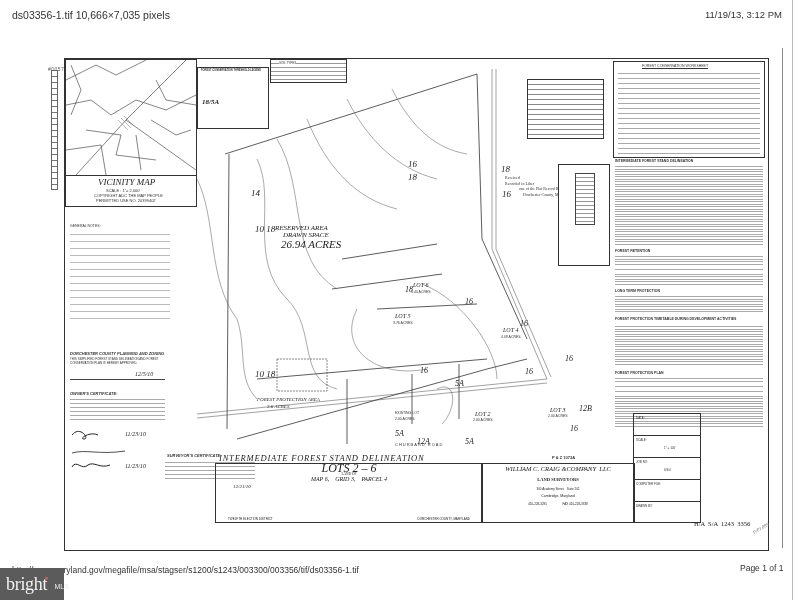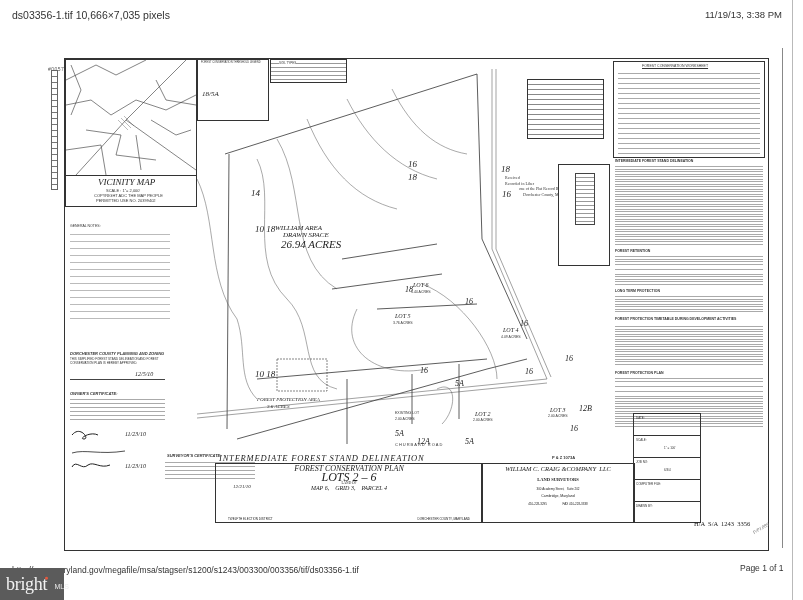--- a/index.html
+++ b/index.html
@@ -17,21 +17,21 @@
   .brand-mls { font-family:"Liberation Sans", sans-serif; color:#eaeaea; font-size:7px; margin-left:3px; margin-top:5px; }
   .brand-dot { color:#e2583e; font-size:7px; position:relative; top:-7px; left:-3px; }
   .tbox { position:absolute; border:1px solid #333; background:#fff; }
   .lbl { position:absolute; font-family:"Liberation Serif", serif; font-style:italic; color:#222; white-space:nowrap; }
   .txt { position:absolute; font-family:"Liberation Sans", sans-serif; color:#333; white-space:nowrap; }
 </style>
 </head>
 <body>
 
 <div class="hdr-title">ds03356-1.tif 10,666×7,035 pixels</div>
-<div class="hdr-date">11/19/13, 3:38 PM</div>
+<div class="hdr-date">11/19/13, 3:12 PM</div>
 <div class="edge-line"></div>
 
 <div class="plate">
   <div class="plate-id">#0057 KU0022</div>
 
   <div style="position:absolute;left:27px;top:22px;width:5px;height:118px;border:1px solid #666;background:repeating-linear-gradient(#fff 0 5px,#777 5px 6px);"></div>
 
   <div class="sheet">
 
     <div class="tbox" style="left:0;top:0;width:130px;height:146px;">
@@ -75,21 +75,21 @@
     <svg width="60" height="50" style="position:absolute;left:5px;top:368px;">
       <path d="M2,8 C10,-2 20,12 14,12 C8,12 20,4 28,8" stroke="#222" fill="none" stroke-width="1"></path>
       <path d="M2,26 C15,22 30,28 55,24" stroke="#222" fill="none" stroke-width="0.8"></path>
       <path d="M2,40 C6,32 12,44 18,38 C24,34 30,42 40,38" stroke="#222" fill="none" stroke-width="1"></path>
     </svg>
 
     <div class="txt" style="left:102px;top:394px;font-size:4px;font-weight:bold;font-style:italic;">SURVEYOR'S CERTIFICATE:</div>
     <div style="position:absolute;left:100px;top:401px;width:90px;height:20px;background:repeating-linear-gradient(#fff 0 2px,#aaa 2px 3px,#fff 3px 4px);"></div>
     <div class="lbl" style="left:168px;top:425px;font-size:5px;">12/21/10</div>
 
-    <div class="tbox" style="left:132px;top:0;width:70px;height:60px;">
+    <div class="tbox" style="left:132px;top:8px;width:70px;height:60px;font-weight:bold;">
       <div class="txt" style="left:3px;top:1px;font-size:2.6px;">FOREST CONSERVATION THRESHOLD LEGEND</div>
       <div class="lbl" style="left:4px;top:30px;font-size:7px;">18/5A</div>
     </div>
     <div class="tbox" style="left:205px;top:0;width:75px;height:22px;background:repeating-linear-gradient(#fff 0 3px,#999 3px 4px);">
       <div class="txt" style="left:8px;top:1px;font-size:3px;background:#fff;">SOIL TYPES</div>
     </div>
 
     <svg width="470" height="400" viewBox="0 0 470 400" style="position:absolute;left:132px;top:0;">
       <g stroke="#333" fill="none" stroke-width="0.8">
         <path d="M28,95 L280,15"></path>
@@ -119,21 +119,21 @@
         <line x1="295" y1="10" x2="295" y2="190"></line>
           <line x1="299" y1="10" x2="299" y2="190"></line>
         <line x1="295" y1="190" x2="350" y2="320"></line>
           <line x1="299" y1="190" x2="354" y2="318"></line>
         <line x1="0" y1="355" x2="350" y2="320"></line>
           <line x1="0" y1="359" x2="350" y2="324"></line>
       </g>
       <rect x="80" y="300" width="50" height="32" fill="none" stroke="#333" stroke-width="0.6" stroke-dasharray="2 1"></rect>
     </svg>
 
-    <div class="lbl" style="left:210px;top:165px;font-size:7px;">WILLIAM AREA</div>
+    <div class="lbl" style="left:210px;top:165px;font-size:7px;">RESERVED AREA</div>
     <div class="lbl" style="left:218px;top:172px;font-size:7px;">DRAWN SPACE</div>
     <div class="lbl" style="left:216px;top:179px;font-size:11px;">26.94 ACRES</div>
 
     <div class="lbl" style="left:348px;top:223px;font-size:6px;">LOT 6</div>
     <div class="txt" style="left:346px;top:231px;font-size:3.5px;">5.44 ACRES</div>
     <div class="lbl" style="left:330px;top:254px;font-size:6px;">LOT 5</div>
     <div class="txt" style="left:328px;top:262px;font-size:3.5px;">3.76 ACRES</div>
     <div class="lbl" style="left:438px;top:268px;font-size:6px;">LOT 4</div>
     <div class="txt" style="left:436px;top:276px;font-size:3.5px;">4.09 ACRES</div>
     <div class="lbl" style="left:485px;top:348px;font-size:6px;">LOT 3</div>
@@ -196,21 +196,20 @@
       <div class="txt" style="left:0;top:158px;font-size:3.5px;font-weight:bold;">FOREST PROTECTION TIMETABLE DURING DEVELOPMENT ACTIVITIES</div>
       <div style="position:absolute;left:0;top:166px;width:148px;height:40px;background:repeating-linear-gradient(#fff 0 1.5px,#aaa 1.5px 2.5px);"></div>
       <div class="txt" style="left:0;top:212px;font-size:3.5px;font-weight:bold;">FOREST PROTECTION PLAN</div>
       <div style="position:absolute;left:0;top:218px;width:148px;height:50px;background:repeating-linear-gradient(#fff 0 1.5px,#aaa 1.5px 2.5px);"></div>
     </div>
 
     <div class="lbl" style="left:154px;top:394px;font-size:8.5px;letter-spacing:0.8px;">INTERMEDIATE FOREST STAND DELINEATION</div>
     <div class="txt" style="left:487px;top:396px;font-size:4px;font-weight:bold;">P &amp; Z 1073A</div>
 
     <div style="position:absolute;left:150px;top:404px;width:266px;height:58px;border:1px solid #333;text-align:center;font-family:'Liberation Serif',serif;font-style:italic;color:#222;">
-      <div style="font-size:8px;line-height:8px;margin-top:1px;">FOREST CONSERVATION PLAN</div>
       <div style="font-size:12px;line-height:8px;">LOTS 2 – 6</div>
       <div style="font-size:3.5px;line-height:4px;font-style:normal;">LAND OF</div>
       <div style="font-size:6px;line-height:7px;white-space:pre;">MAP 6,    GRID 3,    PARCEL 4</div>
       <div style="position:absolute;left:12px;bottom:1px;font-size:3px;font-style:normal;font-family:'Liberation Sans',sans-serif;">TWELFTH ELECTION DISTRICT</div>
       <div style="position:absolute;right:12px;bottom:1px;font-size:3px;font-style:normal;font-family:'Liberation Sans',sans-serif;">DORCHESTER COUNTY, MARYLAND</div>
     </div>
 
     <div style="position:absolute;left:416px;top:404px;width:152px;height:58px;border:1px solid #333;text-align:center;">
       <div class="lbl" style="position:static;font-size:6.5px;margin-top:1px;white-space:pre;">WILLIAM C. CRAIG &amp;COMPANY  LLC</div>
       <div style="font-family:'Liberation Serif',serif;font-size:4.5px;font-weight:bold;margin-top:5px;">LAND SURVEYORS</div>

